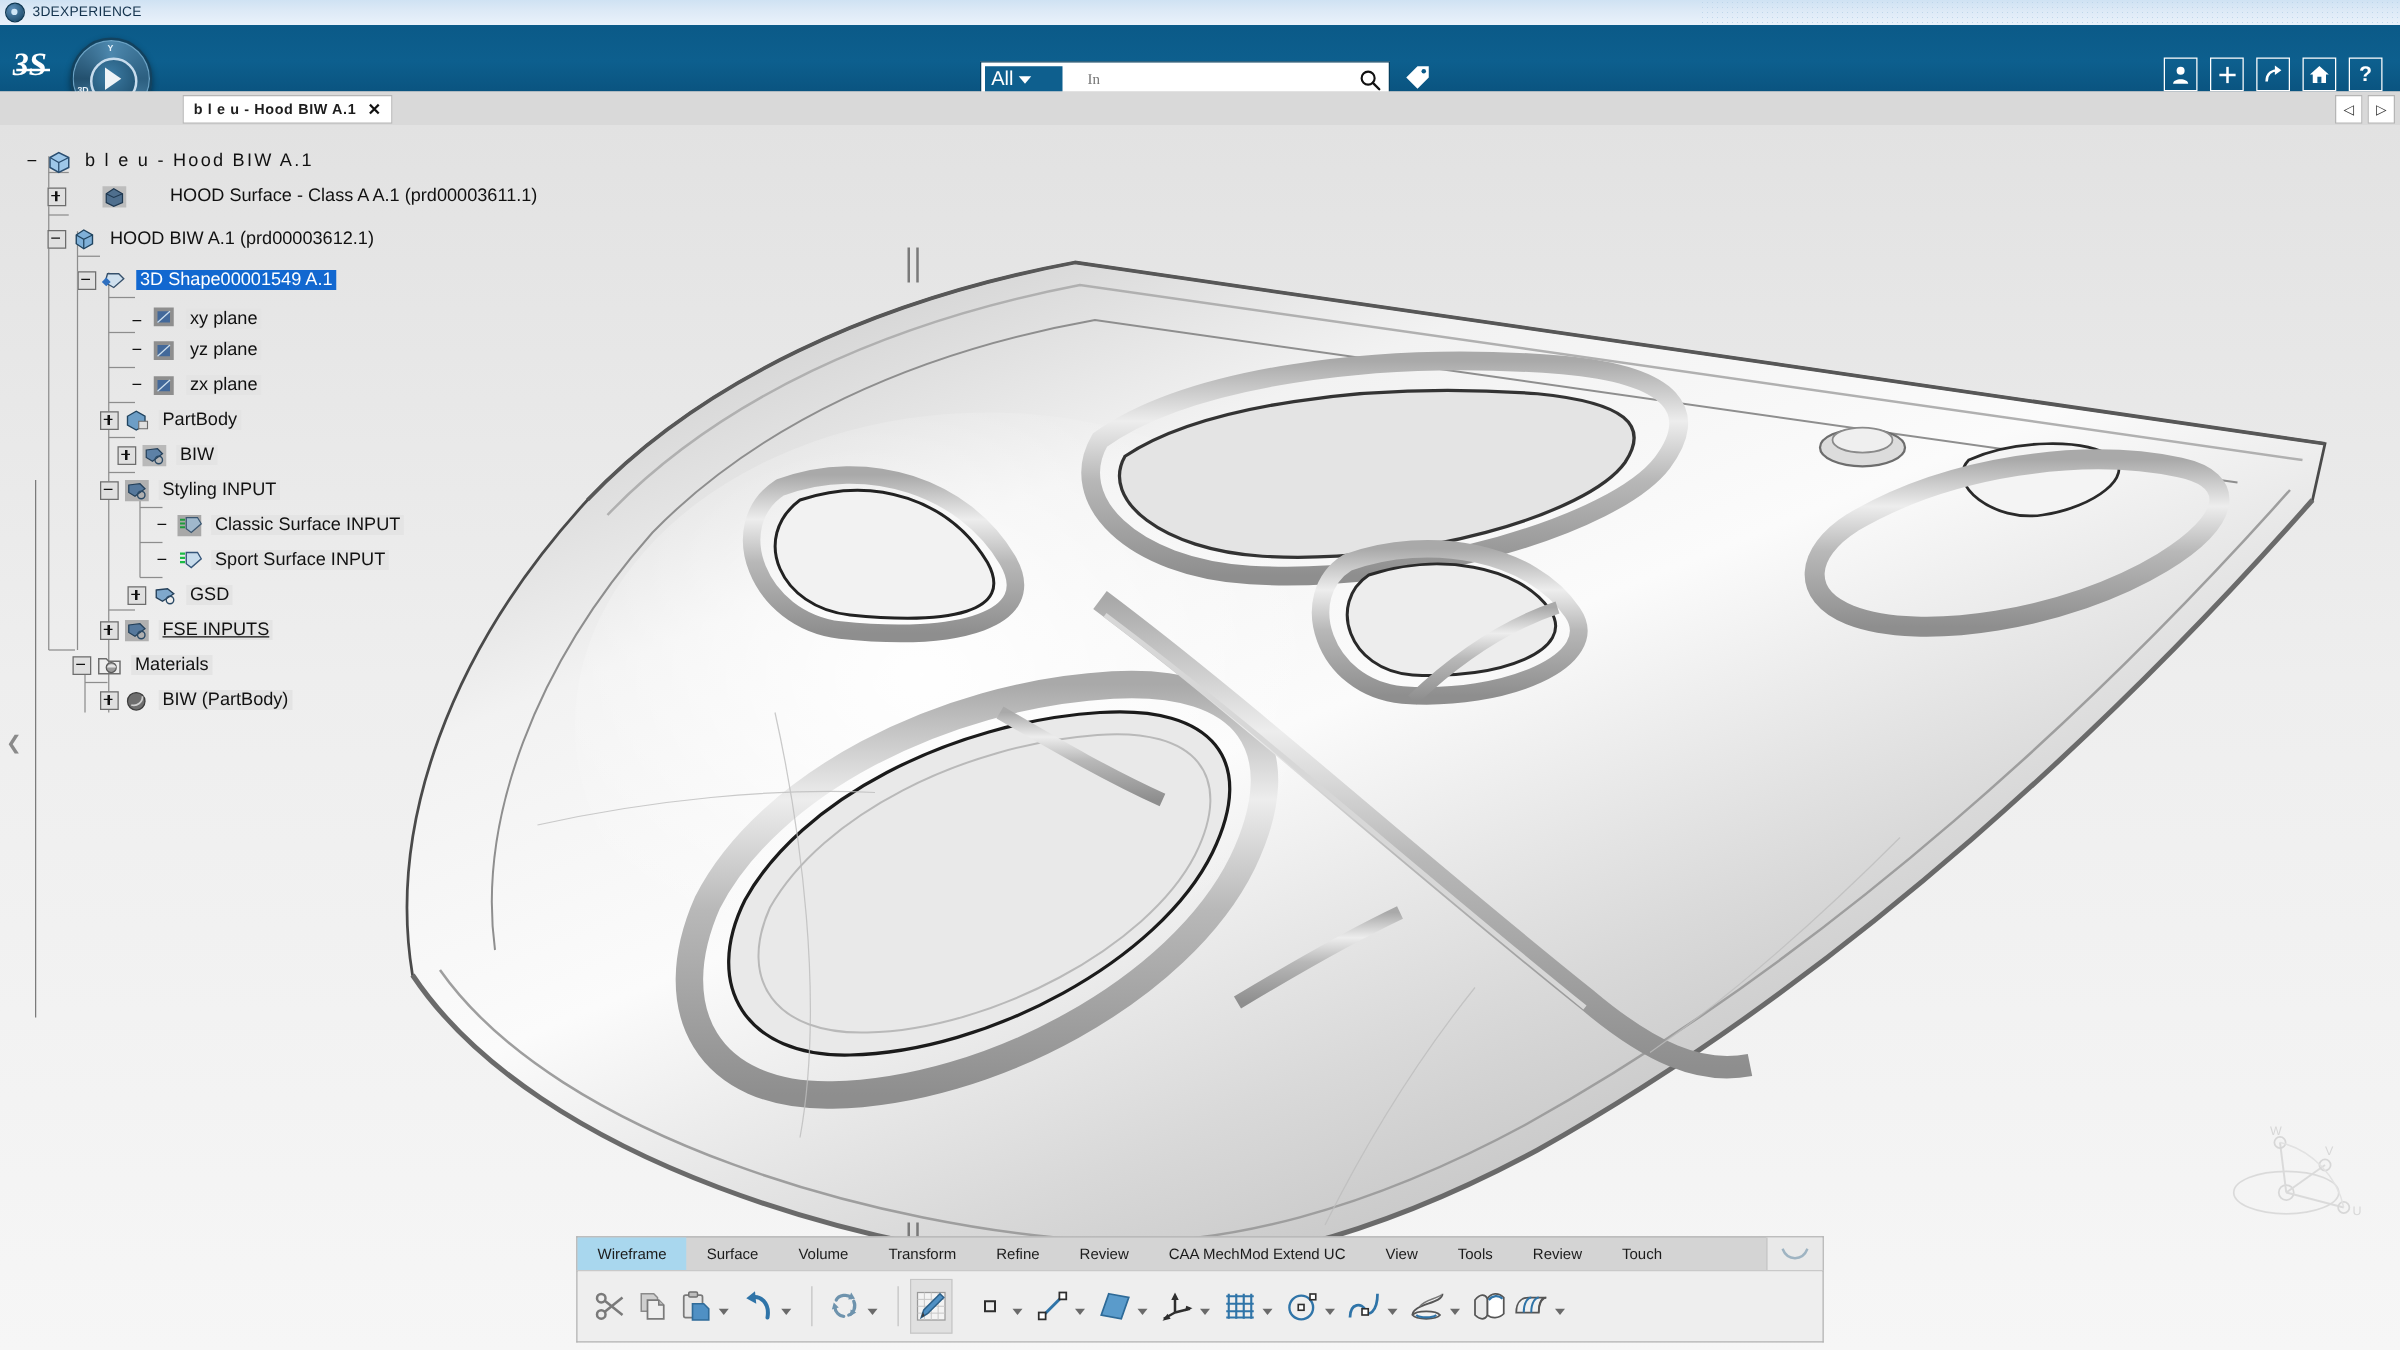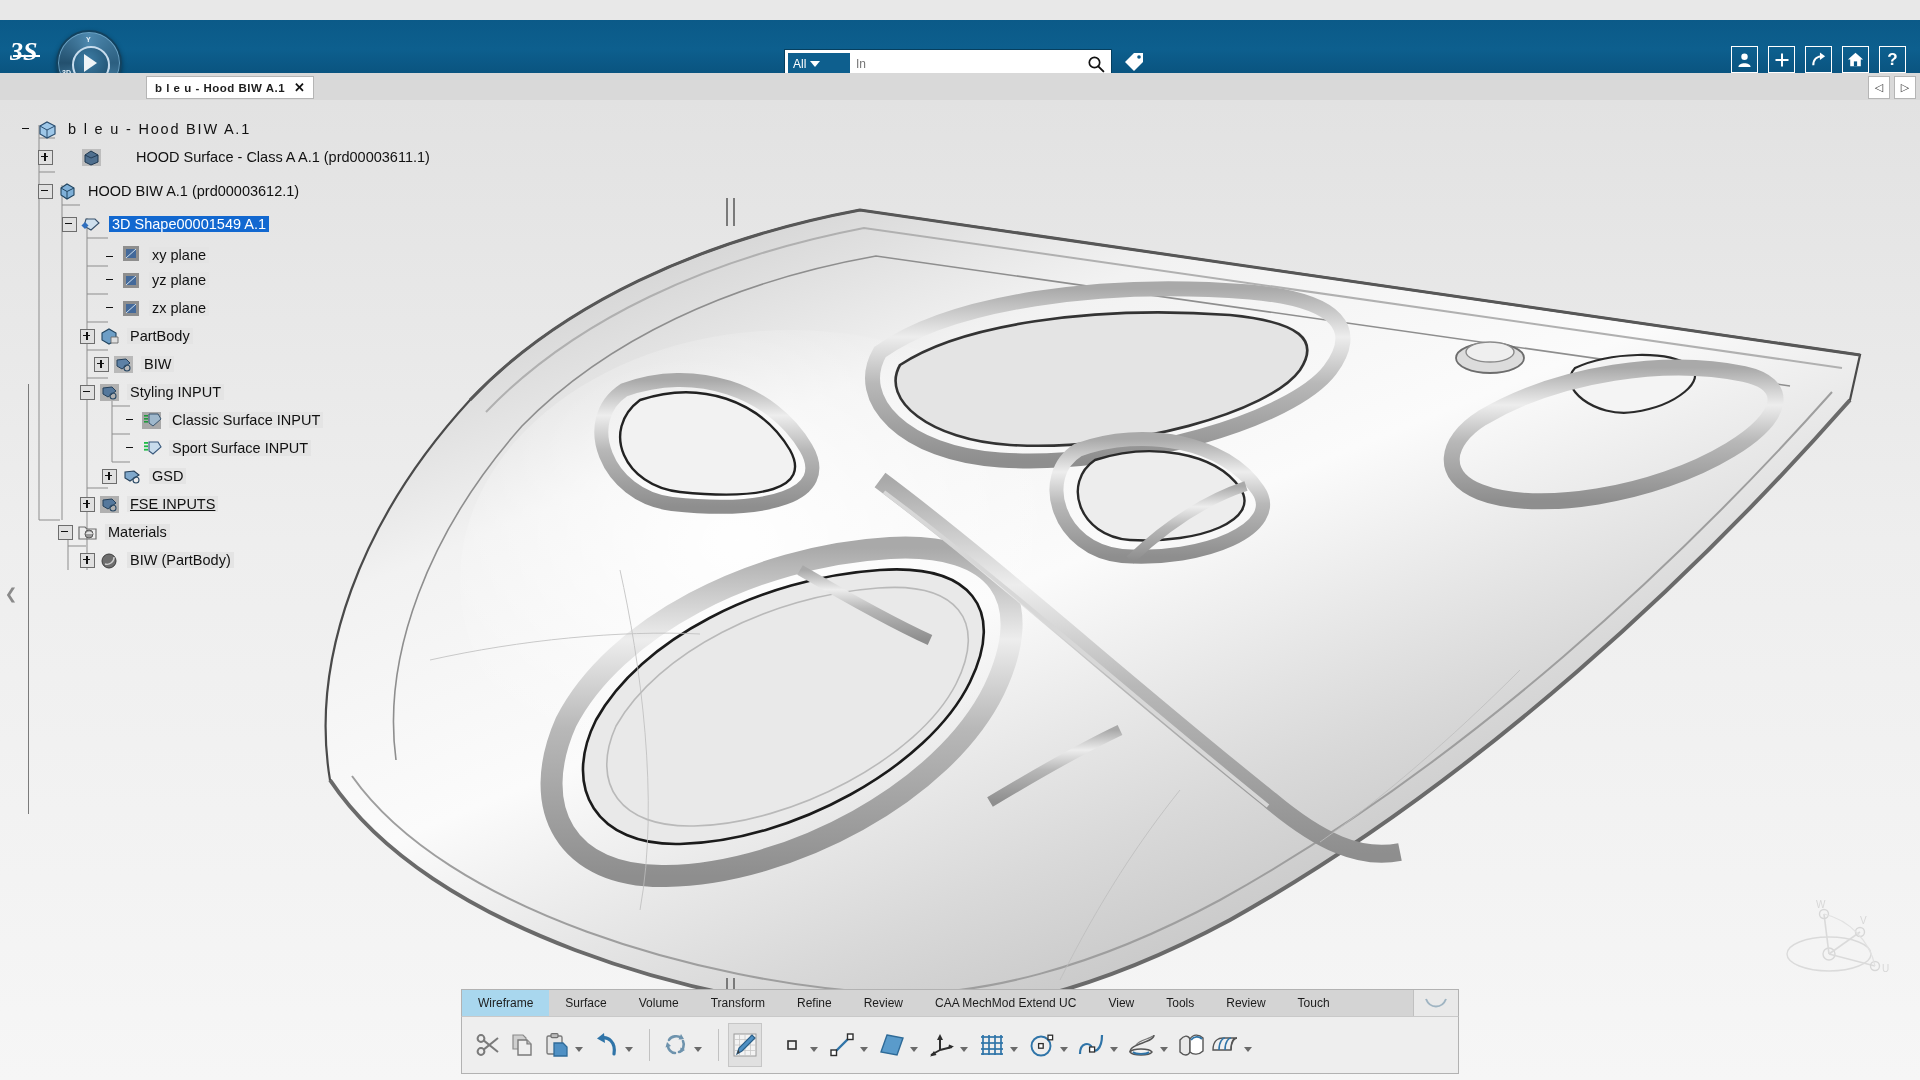--- a/index.html
+++ b/index.html
@@ -77,27 +77,27 @@
   .brand .b2{font-weight:400;}
   .brand .bar{color:#9ec9e2;margin:0 5px;font-weight:300;}
   .brand .b3{font-weight:700;}
   .brand .b4{font-weight:400;color:#cfe4f1;margin-left:7px;}
 
   
   .search-wrap{position:absolute;left:784px;top:29px;width:326px;height:27px;
     background:#ffffff;border:1px solid #063f5f;display:flex;align-items:center;}
   .search-scope{
     margin:2px 0 2px 3px;height:21px;min-width:52px;padding:0 5px;background:#0e5f8e;
-    color:#ffffff;font-size:12px;display:flex;align-items:center;gap:4px;cursor:pointer;
+    color:#ffffff;font-size:16px;display:flex;align-items:center;gap:4px;cursor:pointer;
   }
   .search-scope .caret{width:0;height:0;border-left:5px solid transparent;
     border-right:5px solid transparent;border-top:6px solid #ffffff;margin-top:1px;}
   .search-input{
-    flex:1;border:0;outline:0;font-size:12px;color:#7d8b94;padding-left:6px;
-    font-family:Liberation Sans, sans-serif;background:transparent;
+    flex:1;border:0;outline:0;font-size:12px;color:#7d8b94;padding-left:20px;
+    font-family:Liberation Serif, serif;background:transparent;
   }
   .search-go{width:30px;height:25px;display:flex;align-items:center;justify-content:center;cursor:pointer;}
   .tag-btn{position:absolute;left:1122px;top:30px;width:24px;height:24px;cursor:pointer;}
 
   .hdr-icons{position:absolute;right:14px;top:26px;display:flex;gap:10px;}
   .hdr-icons .hi{width:25px;height:25px;border:1.6px solid #ffffff;display:flex;
     align-items:center;justify-content:center;cursor:pointer;}
 
   
   .tabstrip{
@@ -164,20 +164,25 @@
   .tcaret{width:0;height:0;border-left:4px solid transparent;border-right:4px solid transparent;
     border-top:5px solid #6a6a6a;margin:8px 7px 0 1px;cursor:pointer;}
   .tsep{width:1px;height:32px;background:#c2c2c2;margin:0 9px;}
   .tgap{width:13px;}
 </style>
 </head>
 <body>
 
 <div class="app">
 
+  <div class="os-bar">
+    <div class="os-ico"></div>
+    <div class="os-title">3DEXPERIENCE</div>
+    <div class="os-dots"></div>
+  </div>
 
   <div class="hdr">
     <div class="ds-logo">
       <svg width="40" height="30" viewBox="0 0 40 30">
         <text x="0" y="24" font-family="Liberation Serif, serif" font-style="italic" font-weight="700" font-size="26" fill="#ffffff">3</text>
         <text x="13" y="24" font-family="Liberation Serif, serif" font-style="italic" font-weight="700" font-size="26" fill="#ffffff">S</text>
         <path d="M3 20 L30 20" stroke="#ffffff" stroke-width="2" fill="none"></path>
       </svg>
     </div>
 

